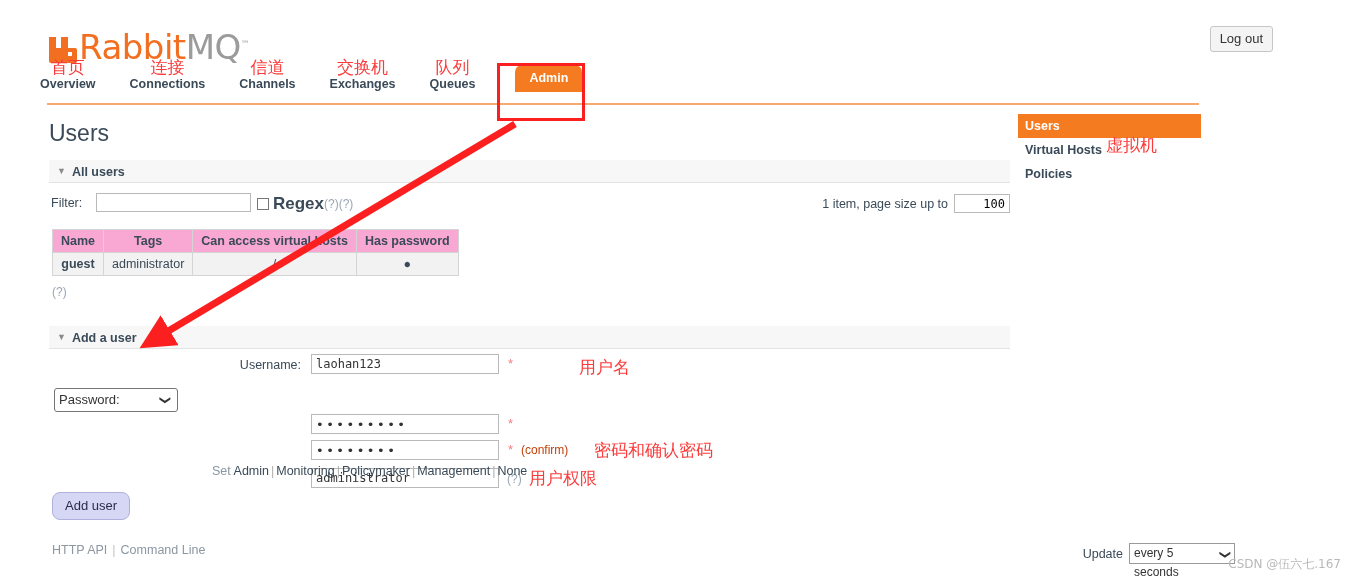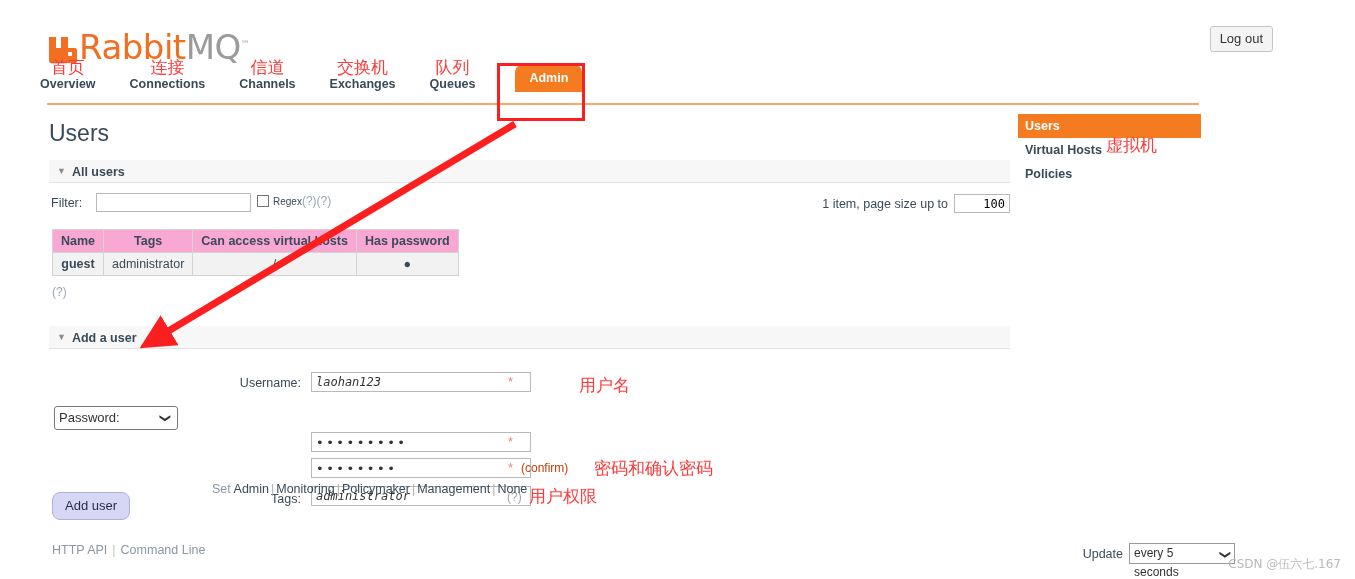--- a/index.html
+++ b/index.html
@@ -113,21 +113,21 @@
   #filter-label { position: absolute; left: 2px; top: 3px; font-size: 12.5px; color: #3a4a58; }
   #filter-input {
     position: absolute; left: 47px; top: 0;
     width: 155px; height: 19px;
     border: 1px solid #b9b9b9; background: #fff;
     font-size: 12px; padding: 1px 3px;
     font-family: "Liberation Sans", sans-serif;
   }
   #regex-box { position: absolute; left: 208px; top: 1px; display:flex; align-items:center; }
   #regex-check { width: 12px; height: 12px; border: 1px solid #767676; background:#fff; display:inline-block; }
-  #regex-label { font-size: 10px; color: #3a4a58; margin-left: 4px; }
+  #regex-label { font-size: 17px; color: #3a4a58; margin-left: 4px; font-weight: bold; }
   .q-mark { color: #9aa7b4; font-size: 12px; }
   #pagesize-wrap {
     position: absolute; right: 0; top: 1px; display: flex; align-items: center;
     font-size: 12.5px; color: #3a4a58;
   }
   #pagesize-input {
     width: 56px; height: 19px; border: 1px solid #b9b9b9; background:#fff;
     margin-left: 6px; text-align: right; font-size: 12px;
     font-family: "DejaVu Sans Mono", monospace; padding: 1px 4px;
   }
@@ -143,32 +143,32 @@
     font-weight: bold; padding: 4px 8px; text-align: center; white-space: nowrap;
   }
   #users-table td {
     border: 1px solid #d4d4d4; background: #f2f2f2;
     padding: 4px 8px; text-align: center; white-space: nowrap;
   }
   #users-table td.name-cell { font-weight: bold; }
   #table-help { position: absolute; left: 52px; top: 285px; font-size: 12px; color: #9aa7b4; }
 
   
-  #form-area { position: absolute; left: 49px; top: 372px; width: 961px; }
+  #form-area { position: absolute; left: 49px; top: 354px; width: 961px; }
   .form-row { position: relative; height: 26px; margin-bottom: 2px; }
   .form-label {
     position: absolute; left: 0; width: 252px; text-align: right;
     font-size: 12.5px; color: #3a4a58; line-height: 22px;
   }
   .form-input {
     position: absolute; left: 262px; top: 0;
-    width: 220px; height: 20px;
+    width: 188px; height: 20px;
     border: 1px solid #b9b9b9; background: #fff;
     font-family: "DejaVu Sans Mono", monospace;
-    font-size: 12px; color: #333; padding: 1px 4px; font-style: italic;
+    font-size: 12px; color: #333; padding: 1px 4px;
   }
   .req-star { position: absolute; left: 459px; top: 2px; color: #f08080; font-size: 13px; }
   .confirm-note { position: absolute; left: 472px; top: 3px; font-size: 12px; color: #c2410c; }
   .cn-ann {
     position: absolute; color: #fb3b3b; font-size: 17px;
     font-family: "DejaVu Sans", sans-serif; white-space: nowrap; top: -1px;
   }
   #password-select {
     position: absolute; left: 5px; top: 34px;
     width: 124px; height: 24px;
@@ -362,21 +362,20 @@
     </div>
 
     <div class="form-row" style="height:26px;">
       <input class="form-input pw-input" type="text" style="top: 32px;" value="••••••••">
       <span class="req-star" style="top:34px;">*</span>
       <span class="confirm-note" style="top:35px;">(confirm)</span>
       <span class="cn-ann" style="left:545px; top:31px;">密码和确认密码</span>
     </div>
 
     <div class="form-row" style="height:26px;">
-      <div class="form-label" style="top:34px;">Tags:</div>
       <input class="form-input" type="text" style="top: 32px;" value="administrator">
       <span id="tags-help" style="top:36px;" class="q-mark">(?)</span>
       <span class="cn-ann" style="left:480px; top:31px;">用户权限</span>
     </div>
 
     <div id="set-links">
       <span class="set-word">Set</span>
       <a href="#">Admin</a><span class="sep">|</span><a href="#">Monitoring</a><span class="sep">|</span><a href="#">Policymaker</a><span class="sep">|</span><a href="#">Management</a><span class="sep">|</span><a href="#">None</a>
     </div>
   </div>

